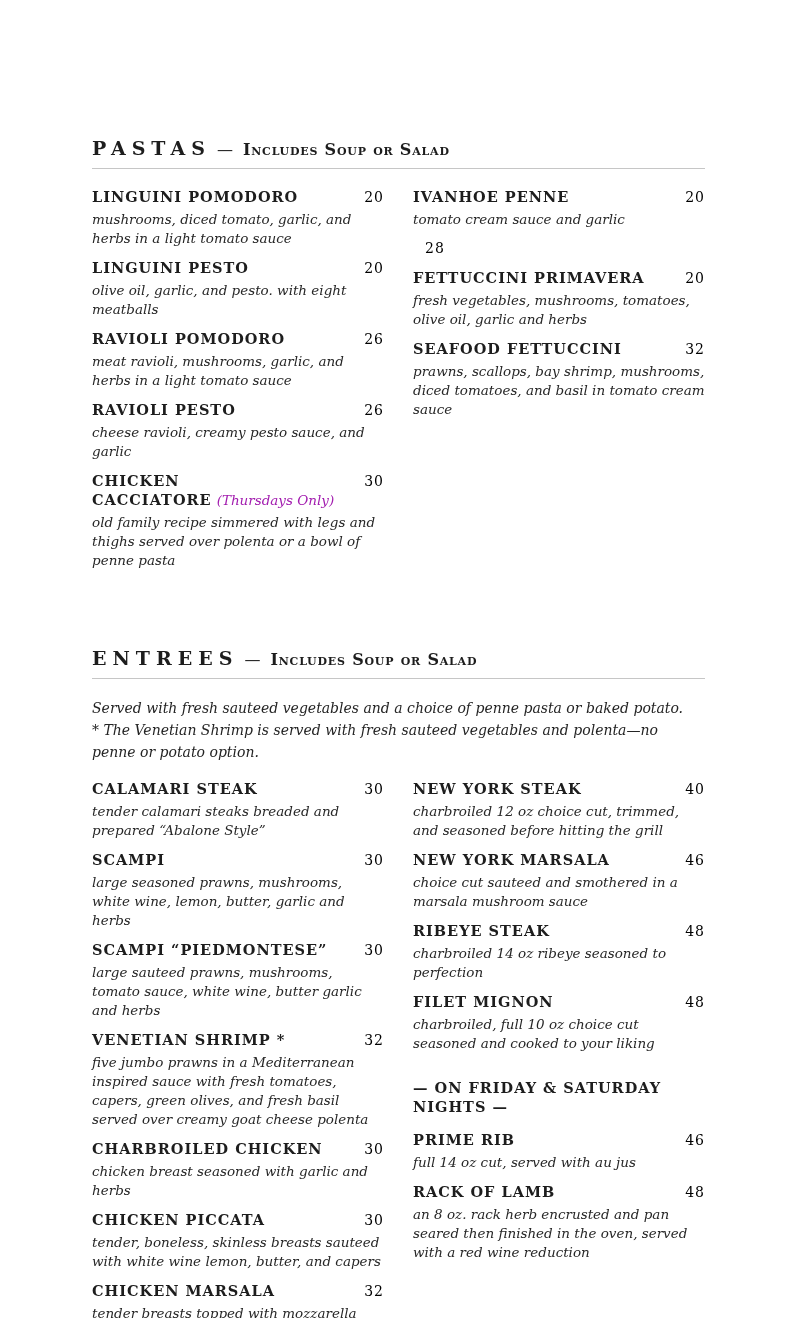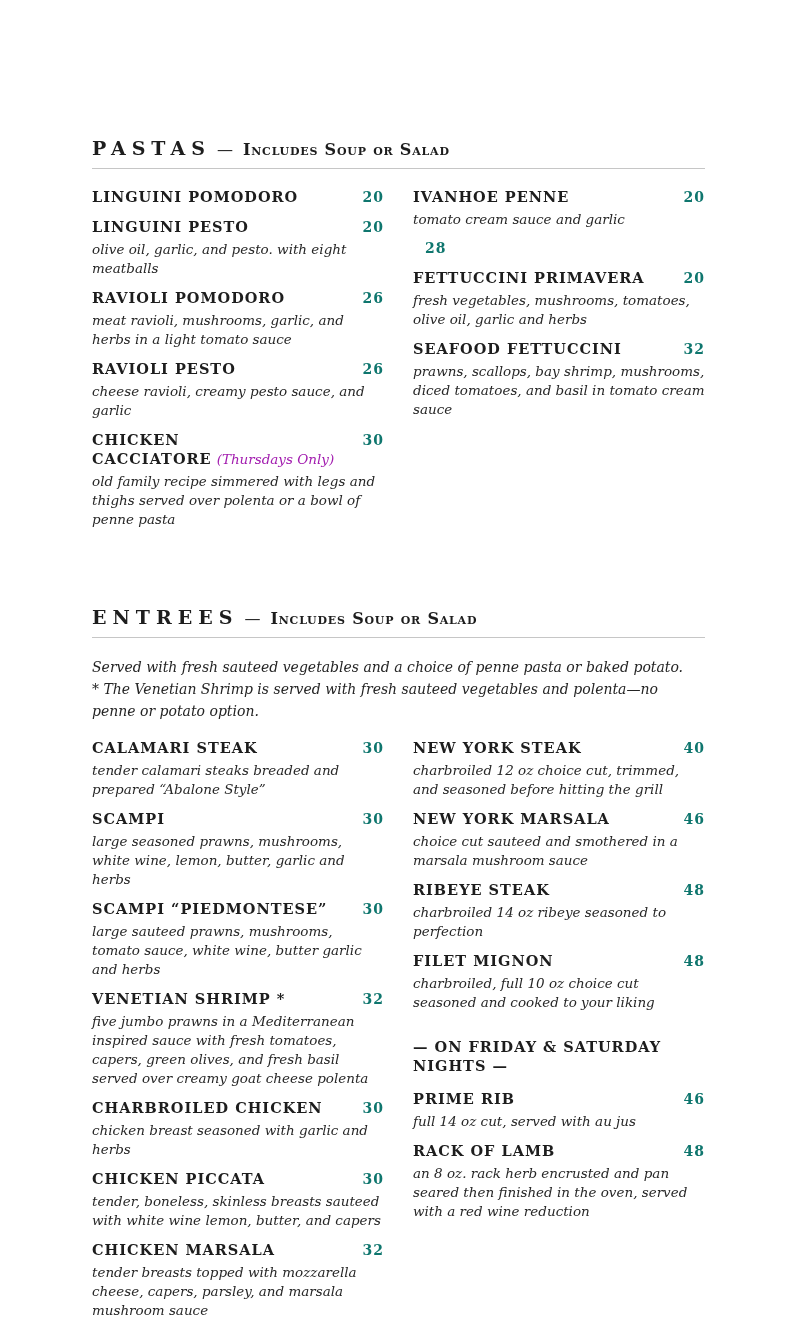--- a/index.html
+++ b/index.html
@@ -40,21 +40,21 @@
     line-height: 19px; margin-bottom: 3px;
   }
   .item-name {
     font-size: 14.5px; letter-spacing: 1px; font-weight: 600; color: #1d1d1d;
   }
   .item-note {
     font-style: italic; font-weight: normal; font-size: 13.5px;
     letter-spacing: 0; margin-left: 5px; color: #a21caf;
   }
   .item-price {
-    font-size: 14px; letter-spacing: 1px; font-weight: 700; color: #0f766e;
+    font-size: 14px; letter-spacing: 1px; font-weight: 400; color: #000000;
     padding-left: 12px; white-space: nowrap;
   }
   .item-desc {
     font-style: italic; font-size: 13.5px; line-height: 19px; color: #272727;
   }
   
   .entree-notes { margin: 2px 0 16px 0; }
   .entree-note { font-style: italic; font-size: 14px; line-height: 22px; color: #242424; }
   
   .divider-label {
@@ -82,20 +82,21 @@
       <span class="section-dash">—</span>
       <span class="section-subtitle">Includes Soup or Salad</span>
     </div>
     <div class="cols">
       <div class="col">
   <div class="menu-item">
     <div class="item-head">
       <span class="item-name"><span>LINGUINI POMODORO</span></span>
       <span class="item-price">20</span>
     </div>
+    <div class="item-desc">mushrooms, diced tomato, garlic, and herbs in a light tomato sauce</div>
   </div>
 
   <div class="menu-item">
     <div class="item-head">
       <span class="item-name"><span>LINGUINI PESTO</span></span>
       <span class="item-price">20</span>
     </div>
     <div class="item-desc">olive oil, garlic, and pesto. with eight meatballs</div>
   </div>
 

